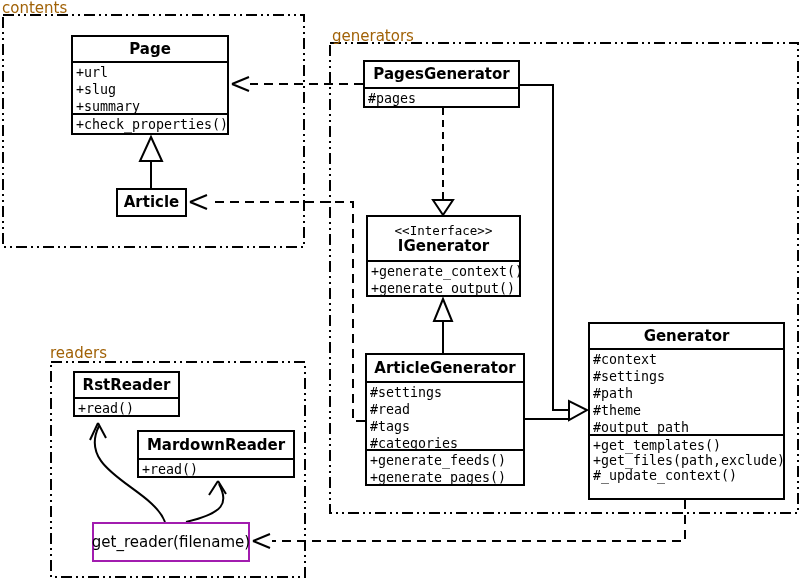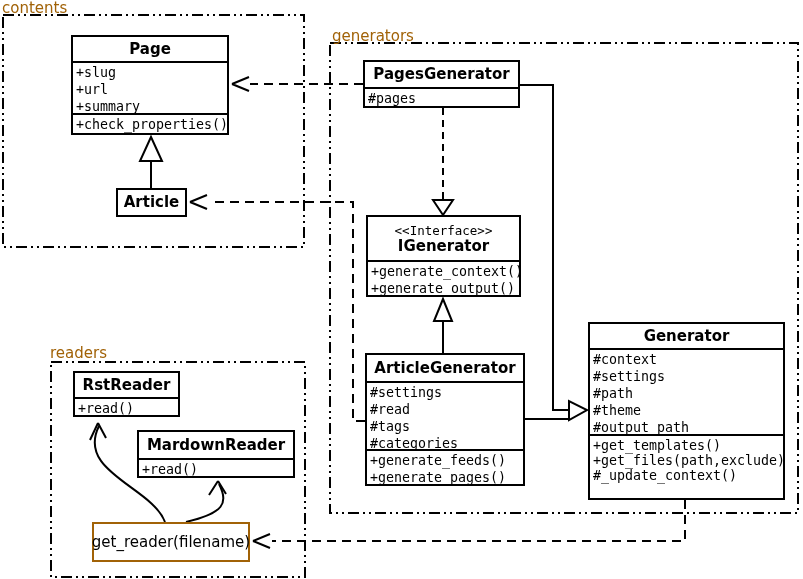--- a/index.html
+++ b/index.html
@@ -25,21 +25,21 @@
     font-size:12.5px; line-height:15px;
   }
   .sec {
     flex:none; border-top:2px solid #000; box-sizing:border-box;
     font-family:"DejaVu Sans Mono", monospace; font-size:13.3px; line-height:17px;
     padding:1px 3px 0 3px; overflow:hidden; white-space:nowrap;
   }
   .sec.tight { line-height:15px; padding-top:2px; }
   .row { white-space:nowrap; }
   .plainbox {
-    position:absolute; z-index:3; background:#ffffff; border:2px solid #a16207;
+    position:absolute; z-index:3; background:#ffffff; border:2px solid #a21caf;
     box-sizing:border-box; display:flex; align-items:center; justify-content:center;
     font-size:15px; white-space:nowrap;
   }
 </style>
 </head>
 <body>
 
 <div class="canvas">
 
   <svg class="lines" width="803" height="579" viewBox="0 0 803 579">
@@ -101,22 +101,22 @@
     </g>
   </svg>
 
   <div class="pkg-label" style="left:2px; top:1px;">contents</div>
   <div class="pkg-label" style="left:332px; top:29px;">generators</div>
   <div class="pkg-label" style="left:50px; top:346px;">readers</div>
 
   <div class="cls" style="left:71px; top:35px; width:158px; height:100px;">
     <div class="cls-title" style="height:24px;">Page</div>
     <div class="sec" style="height:52px;">
+      <div class="row">+url</div>
       <div class="row">+slug</div>
-      <div class="row">+url</div>
       <div class="row">+summary</div>
     </div>
     <div class="sec tight" style="flex:1;">
       <div class="row">+check_properties()</div>
     </div>
   </div>
 
   <div class="cls" style="left:116px; top:188px; width:71px; height:29px;">
     <div class="cls-title" style="flex:1;">Article</div>
   </div>

